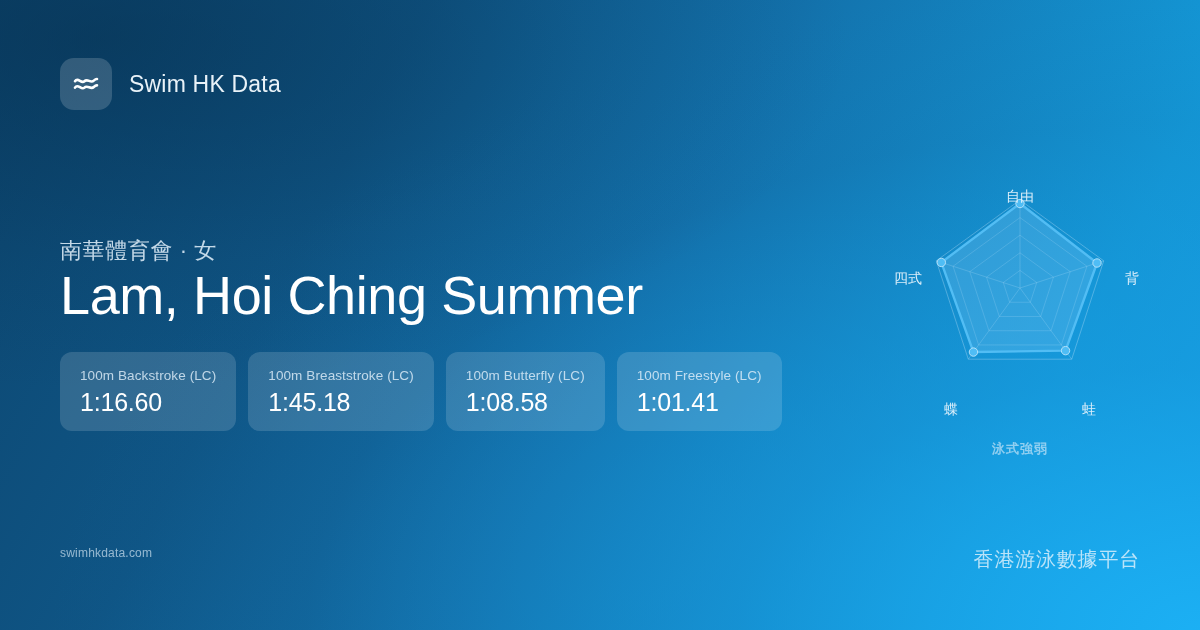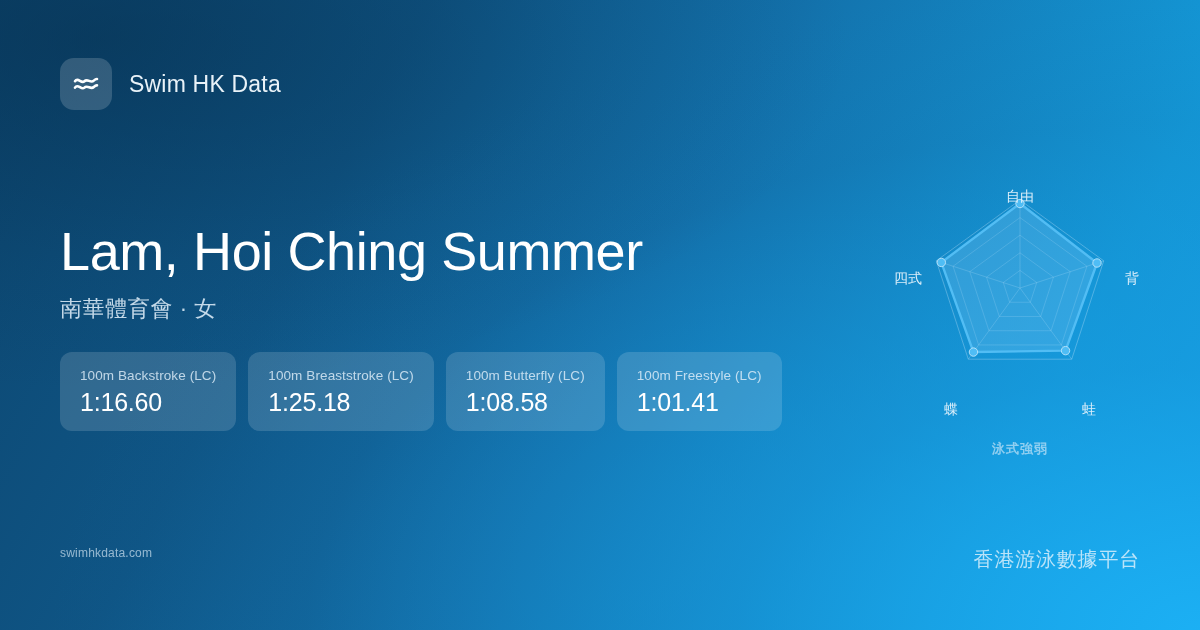--- a/index.html
+++ b/index.html
@@ -169,32 +169,32 @@
       <div id="brand-mark">
         <svg width="30" height="30" viewBox="0 0 30 30" aria-hidden="true">
           <path d="M4 12.2 C7 7.6, 10.2 15.2, 13.4 12.2 C16.6 9.2, 19.6 14.6, 22.8 11.6 C24.2 10.3, 25.2 9.9, 26 10" fill="none" stroke="#ffffff" stroke-width="2.6" stroke-linecap="round" stroke-linejoin="round"></path>
           <path d="M4 18.6 C7 14, 10.2 21.6, 13.4 18.6 C16.6 15.6, 19.6 21, 22.8 18 C24.2 16.7, 25.2 16.3, 26 16.4" fill="none" stroke="#ffffff" stroke-width="2.6" stroke-linecap="round" stroke-linejoin="round"></path>
         </svg>
       </div>
       <div id="brand-name">Swim HK Data</div>
     </div>
 
     <div id="athlete">
+      <div id="athlete-meta">南華體育會 · 女</div>
       <div id="athlete-name">Lam, Hoi Ching Summer</div>
-      <div id="athlete-meta">南華體育會 · 女</div>
     </div>
 
     <div id="events">
       <div class="event-card">
         <div class="event-label">100m Backstroke  (LC)</div>
         <div class="event-time">1:16.60</div>
       </div>
       <div class="event-card">
         <div class="event-label">100m Breaststroke  (LC)</div>
-        <div class="event-time">1:25.18</div>
+        <div class="event-time">1:45.18</div>
       </div>
       <div class="event-card">
         <div class="event-label">100m Butterfly  (LC)</div>
         <div class="event-time">1:08.58</div>
       </div>
       <div class="event-card">
         <div class="event-label">100m Freestyle  (LC)</div>
         <div class="event-time">1:01.41</div>
       </div>
     </div>

